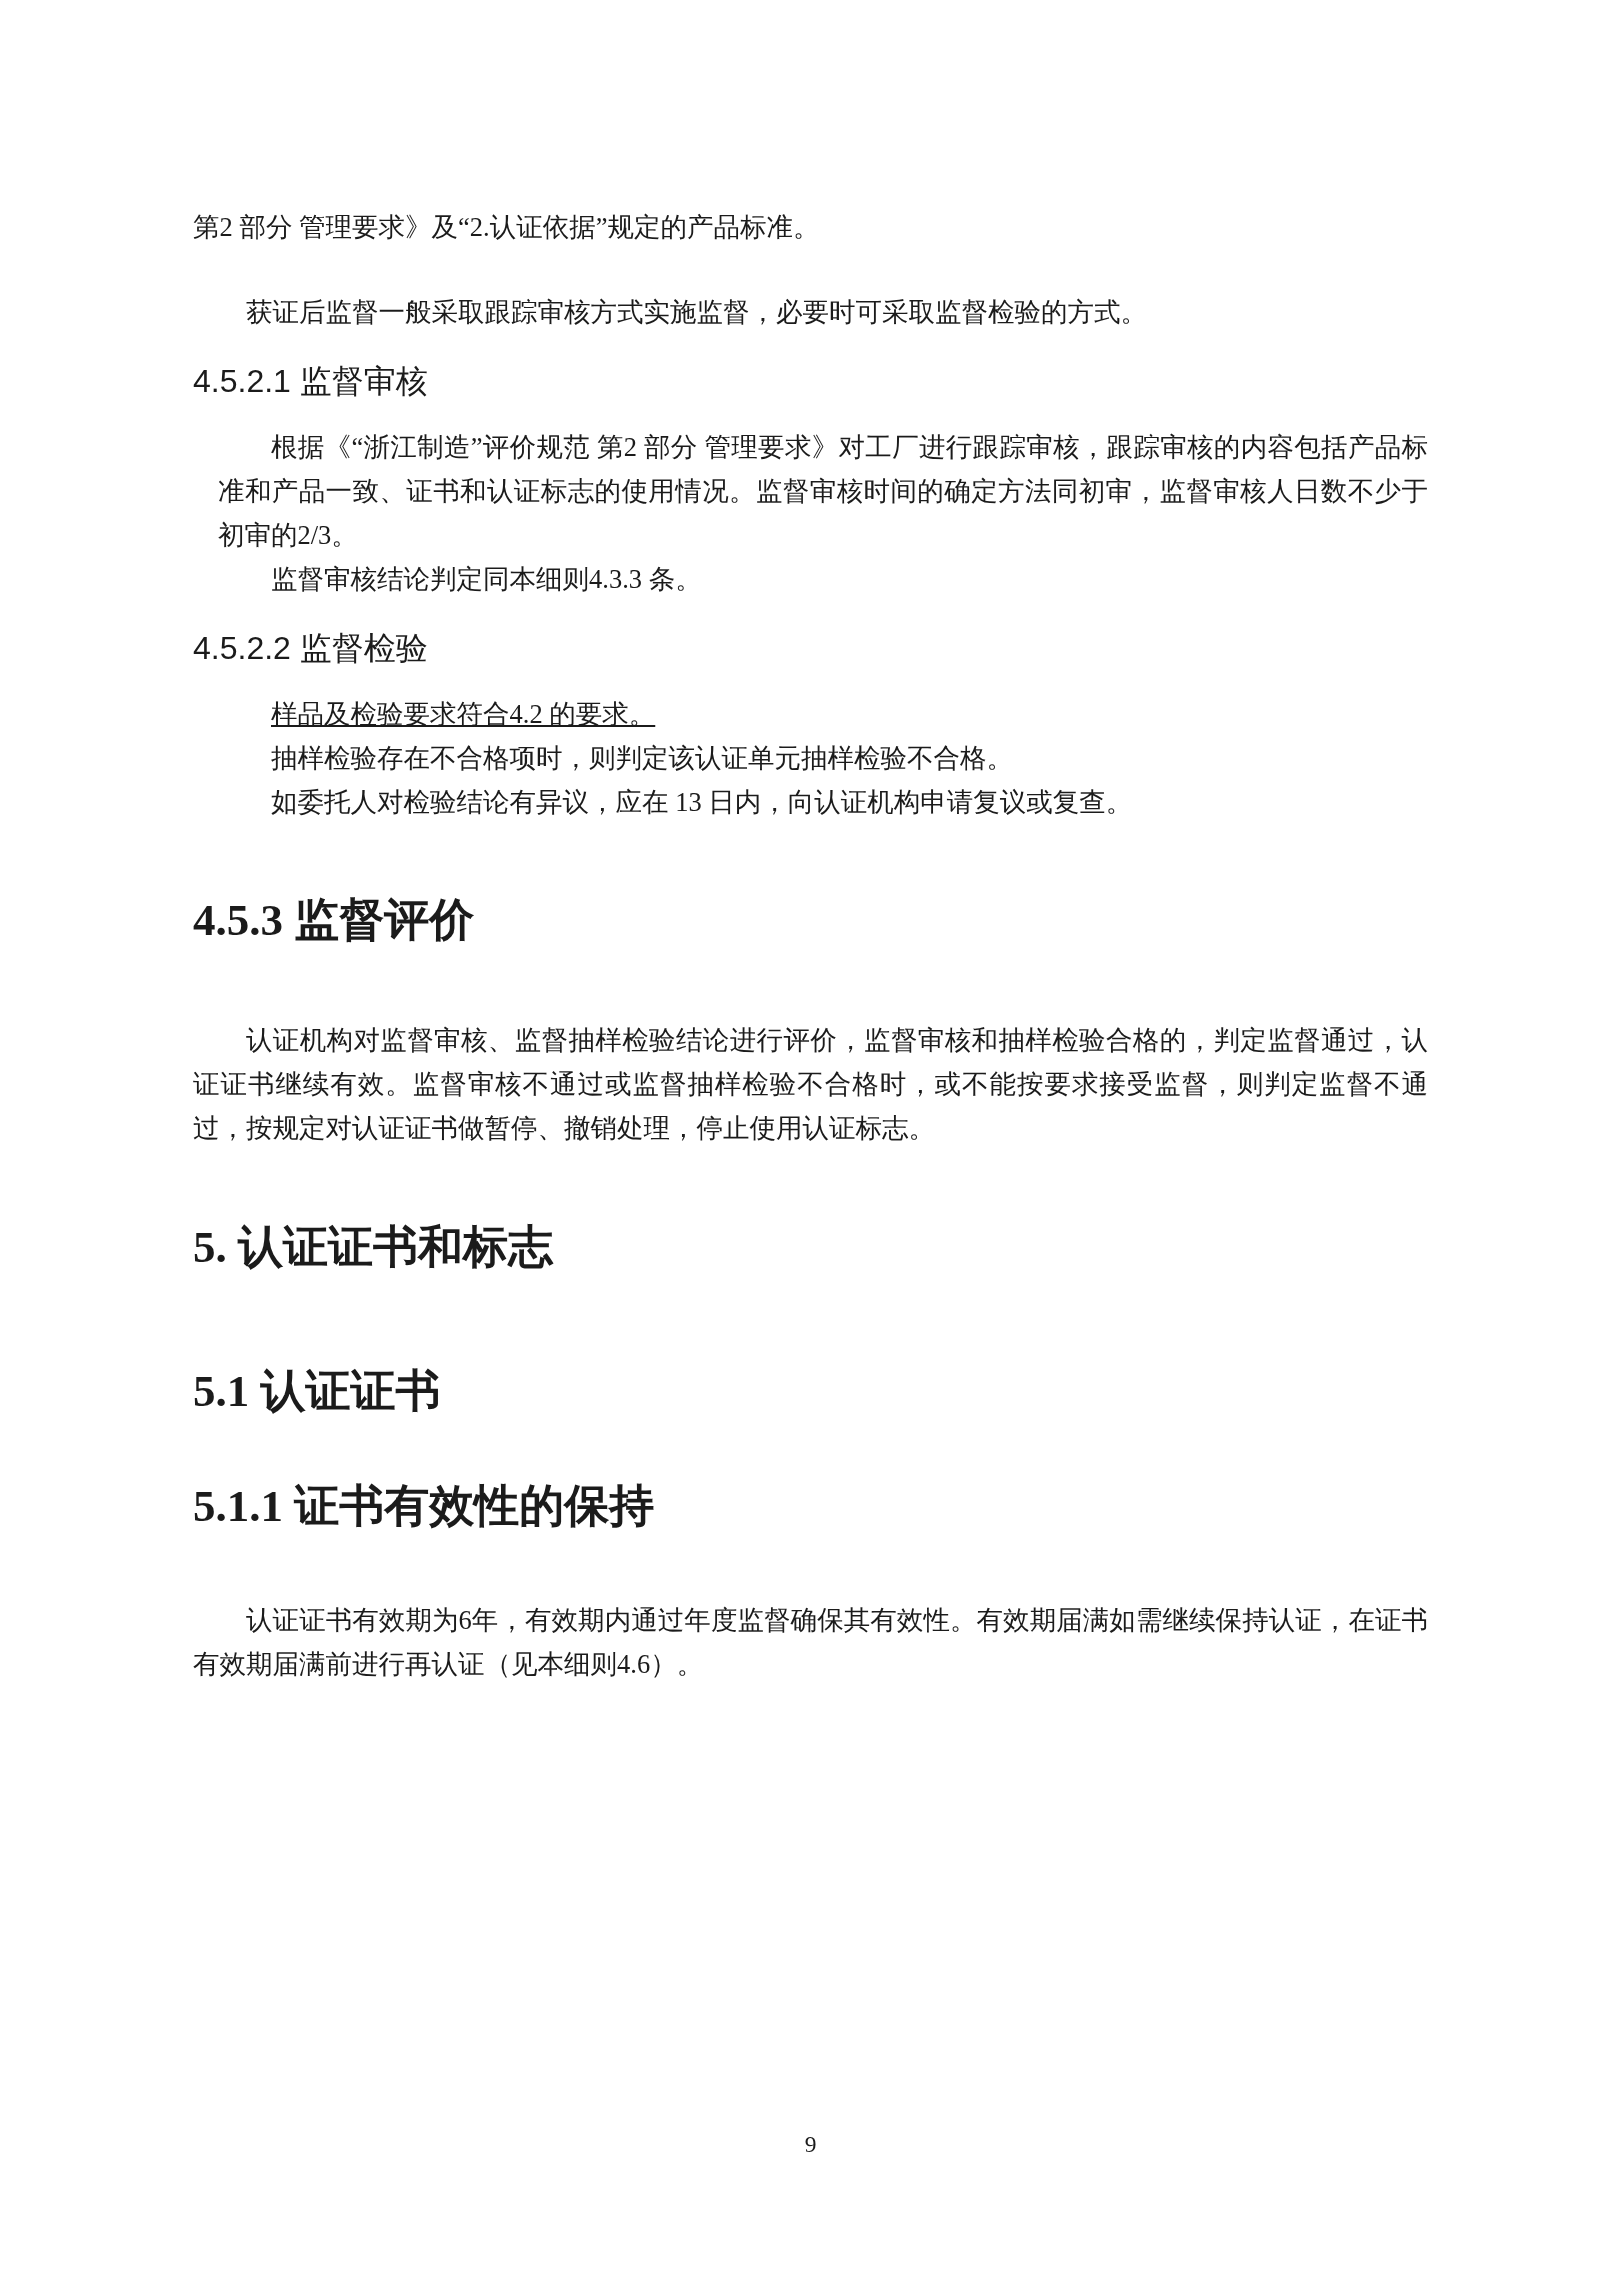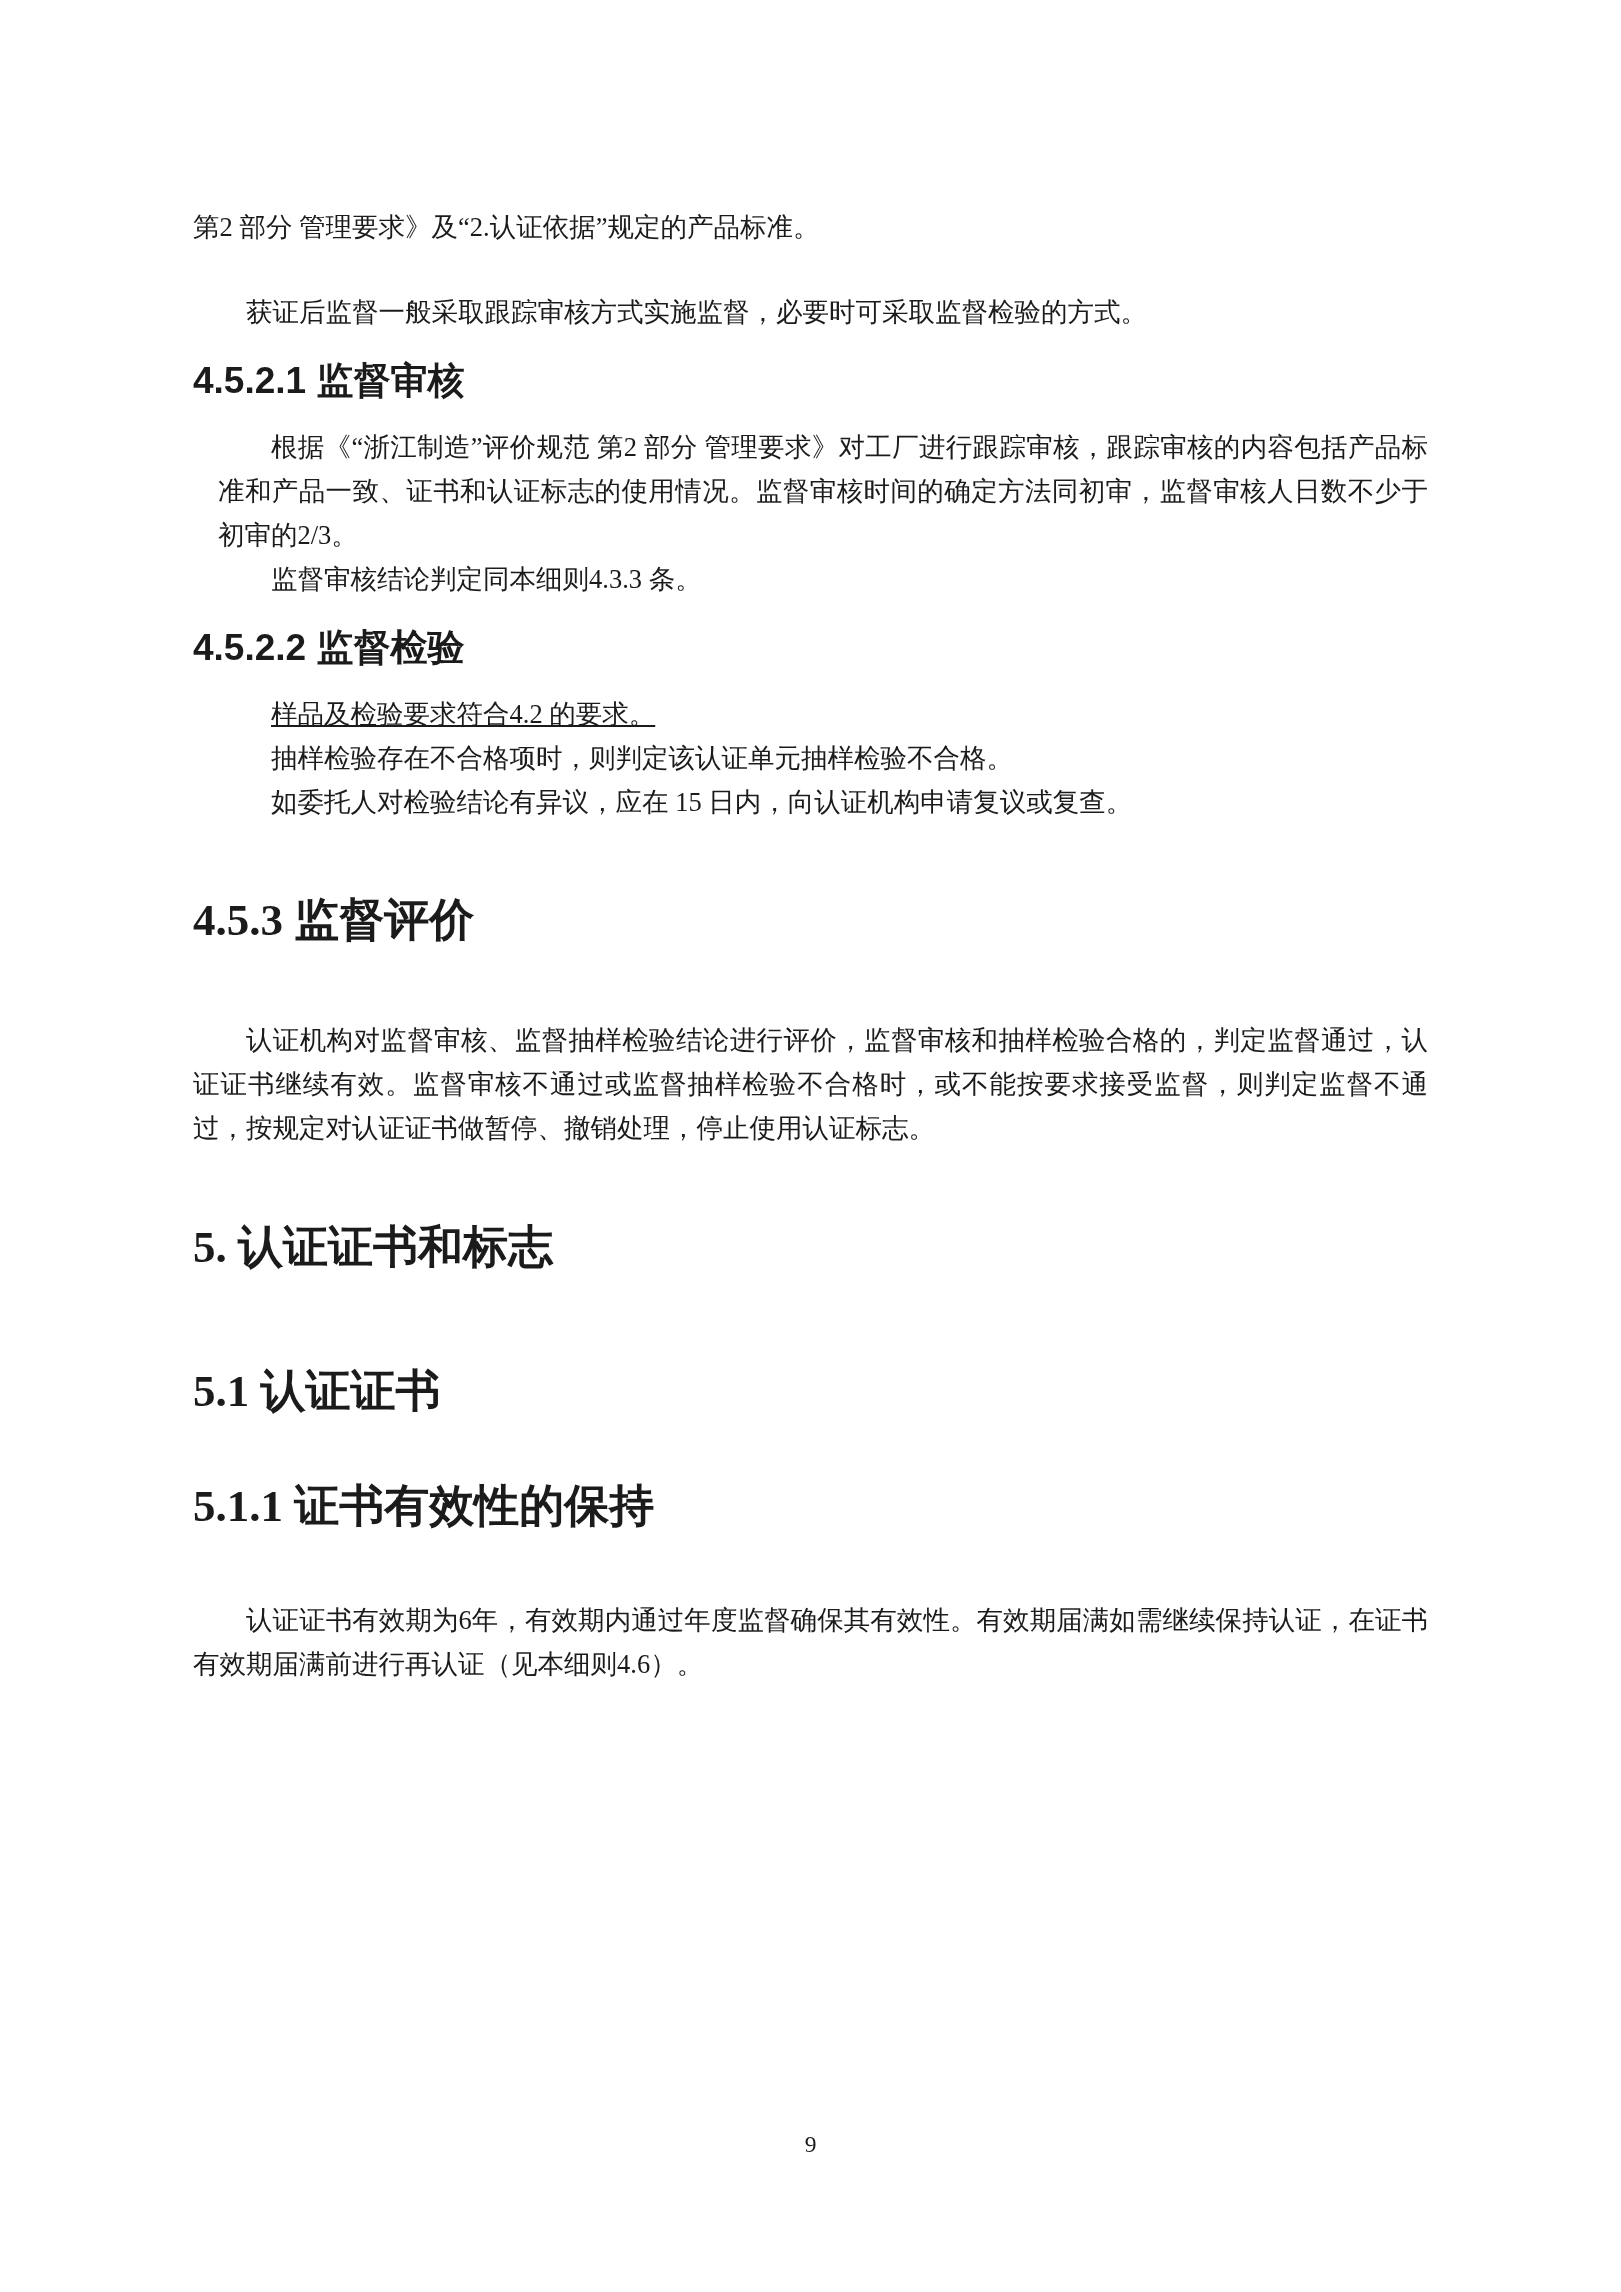--- a/index.html
+++ b/index.html
@@ -24,22 +24,22 @@
     margin: 0;
     text-align: justify;
   }
   p.indent {
     text-indent: 2em;
   }
   p.sp-after-intro { margin-top: 41px; }
 
   h3.hei {
     font-family: "Liberation Sans", "DejaVu Sans", sans-serif;
-    font-weight: bold;
-    font-size: 37px;
+    font-weight: normal;
+    font-size: 32px;
     line-height: 44px;
     margin: 24.5px 0 22.5px 0;
   }
   .h-song {
     font-family: "Liberation Serif", "DejaVu Serif", serif;
     font-weight: bold;
     font-size: 45px;
     line-height: 47px;
     margin: 0;
   }
@@ -76,21 +76,21 @@
   <section class="tight">
     <h3 class="hei">4.5.2.1 监督审核</h3>
     <p class="body indent">根据《“浙江制造”评价规范 第2 部分 管理要求》对工厂进行跟踪审核，跟踪审核的内容包括产品标准和产品一致、证书和认证标志的使用情况。监督审核时间的确定方法同初审，监督审核人日数不少于初审的2/3。</p>
     <p class="body indent">监督审核结论判定同本细则4.3.3 条。</p>
   </section>
 
   <section class="tight">
     <h3 class="hei">4.5.2.2 监督检验</h3>
     <p class="body indent after-hei">样品及检验要求符合4.2 的要求。</p>
     <p class="body indent">抽样检验存在不合格项时，则判定该认证单元抽样检验不合格。</p>
-    <p class="body indent">如委托人对检验结论有异议，应在 15 日内，向认证机构申请复议或复查。</p>
+    <p class="body indent">如委托人对检验结论有异议，应在 13 日内，向认证机构申请复议或复查。</p>
   </section>
 
   <section>
     <h2 class="h-song h453">4.5.3 监督评价</h2>
     <p class="body indent">认证机构对监督审核、监督抽样检验结论进行评价，监督审核和抽样检验合格的，判定监督通过，认证证书继续有效。监督审核不通过或监督抽样检验不合格时，或不能按要求接受监督，则判定监督不通过，按规定对认证证书做暂停、撤销处理，停止使用认证标志。</p>
   </section>
 
 
   <h1 class="h-song h5">5. 认证证书和标志</h1>
 

